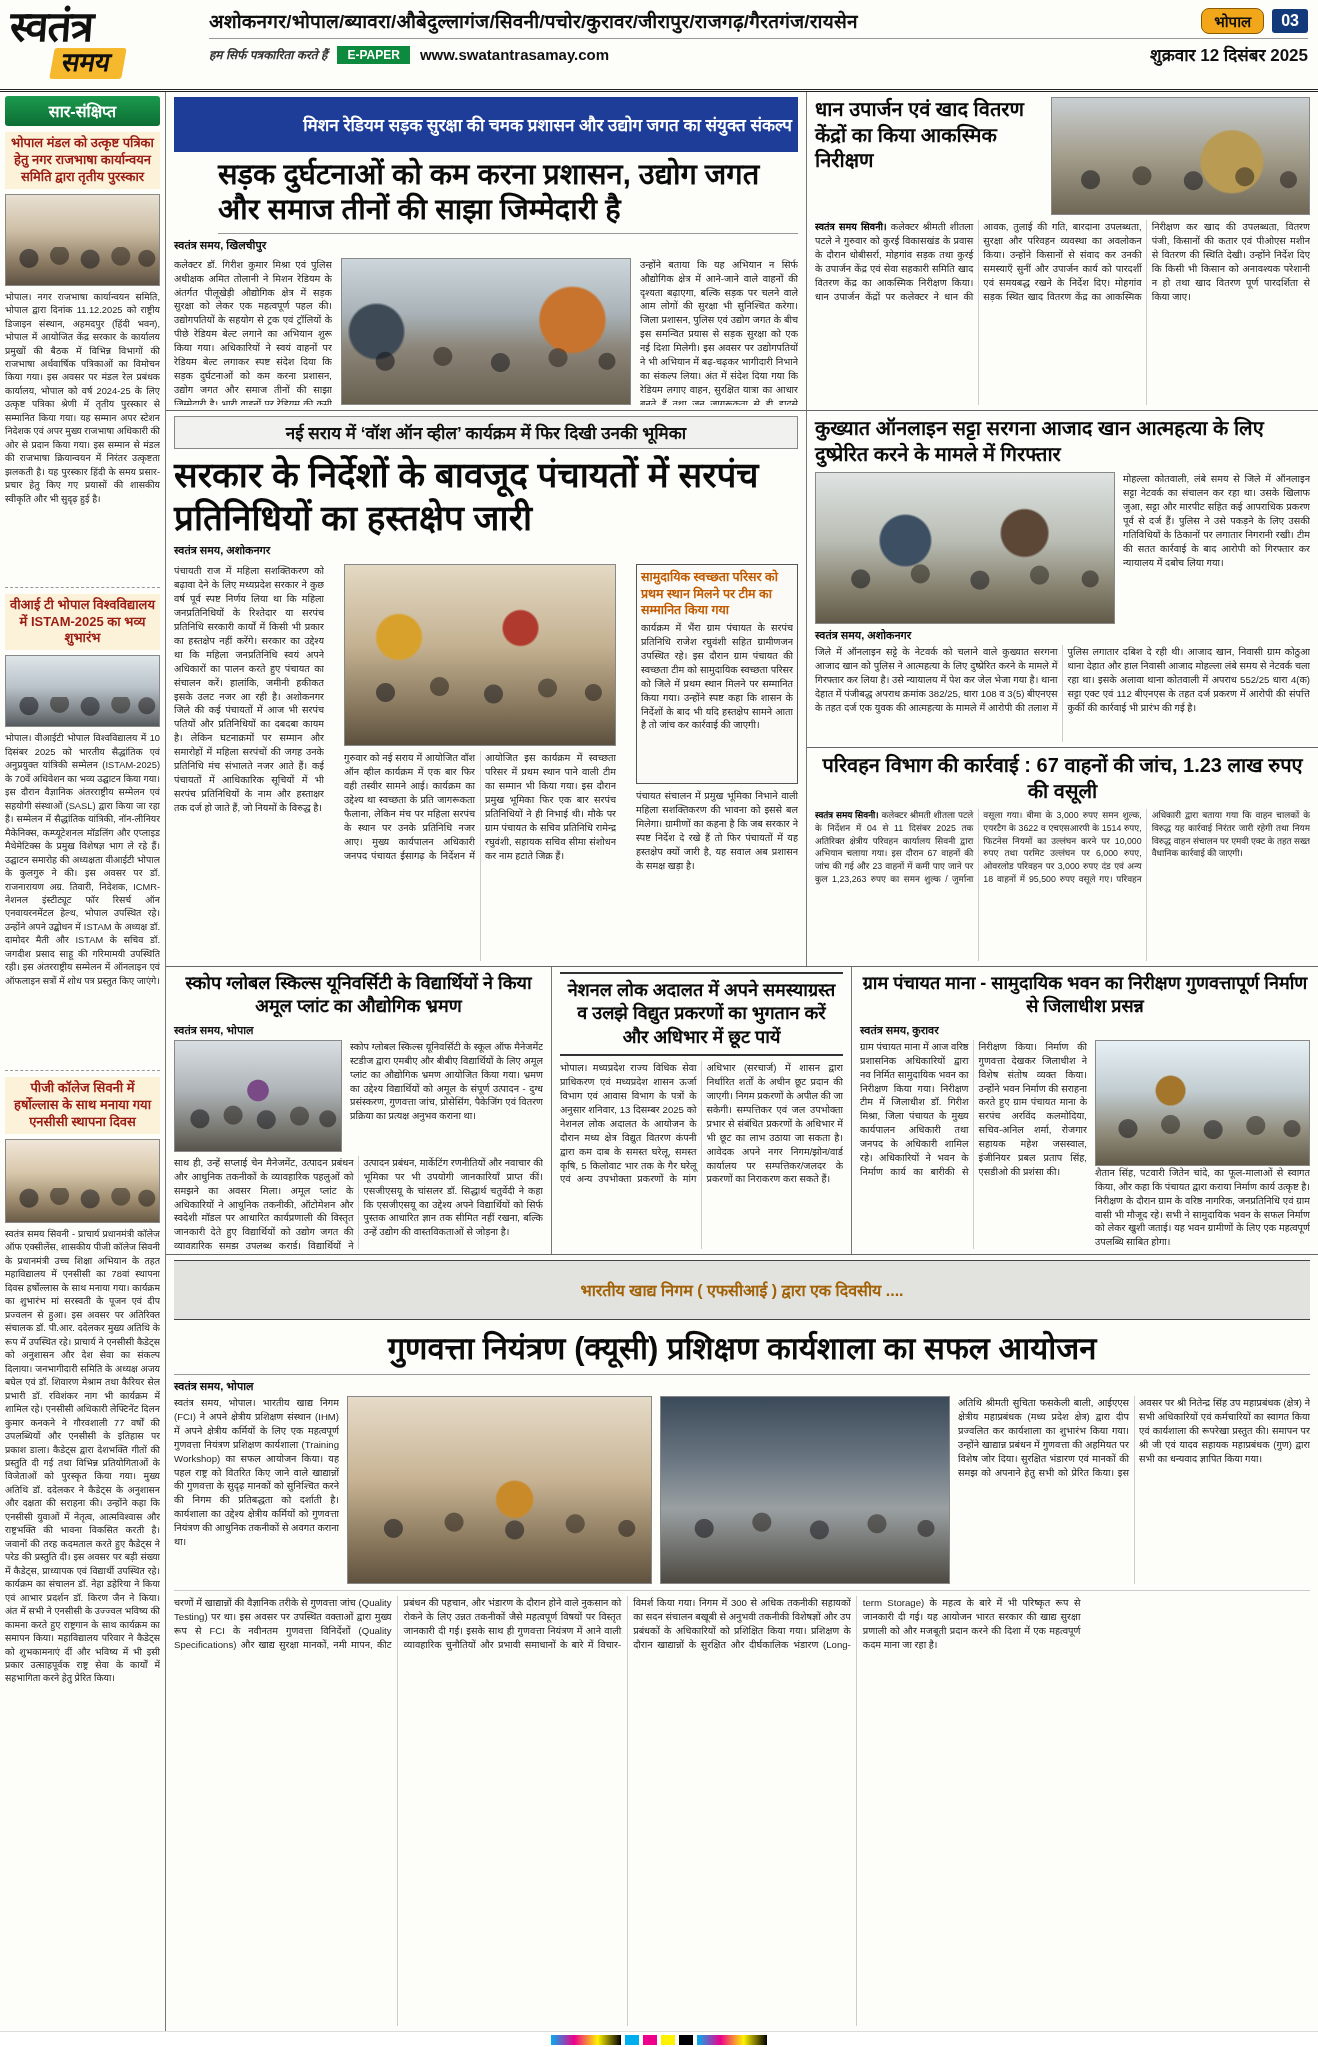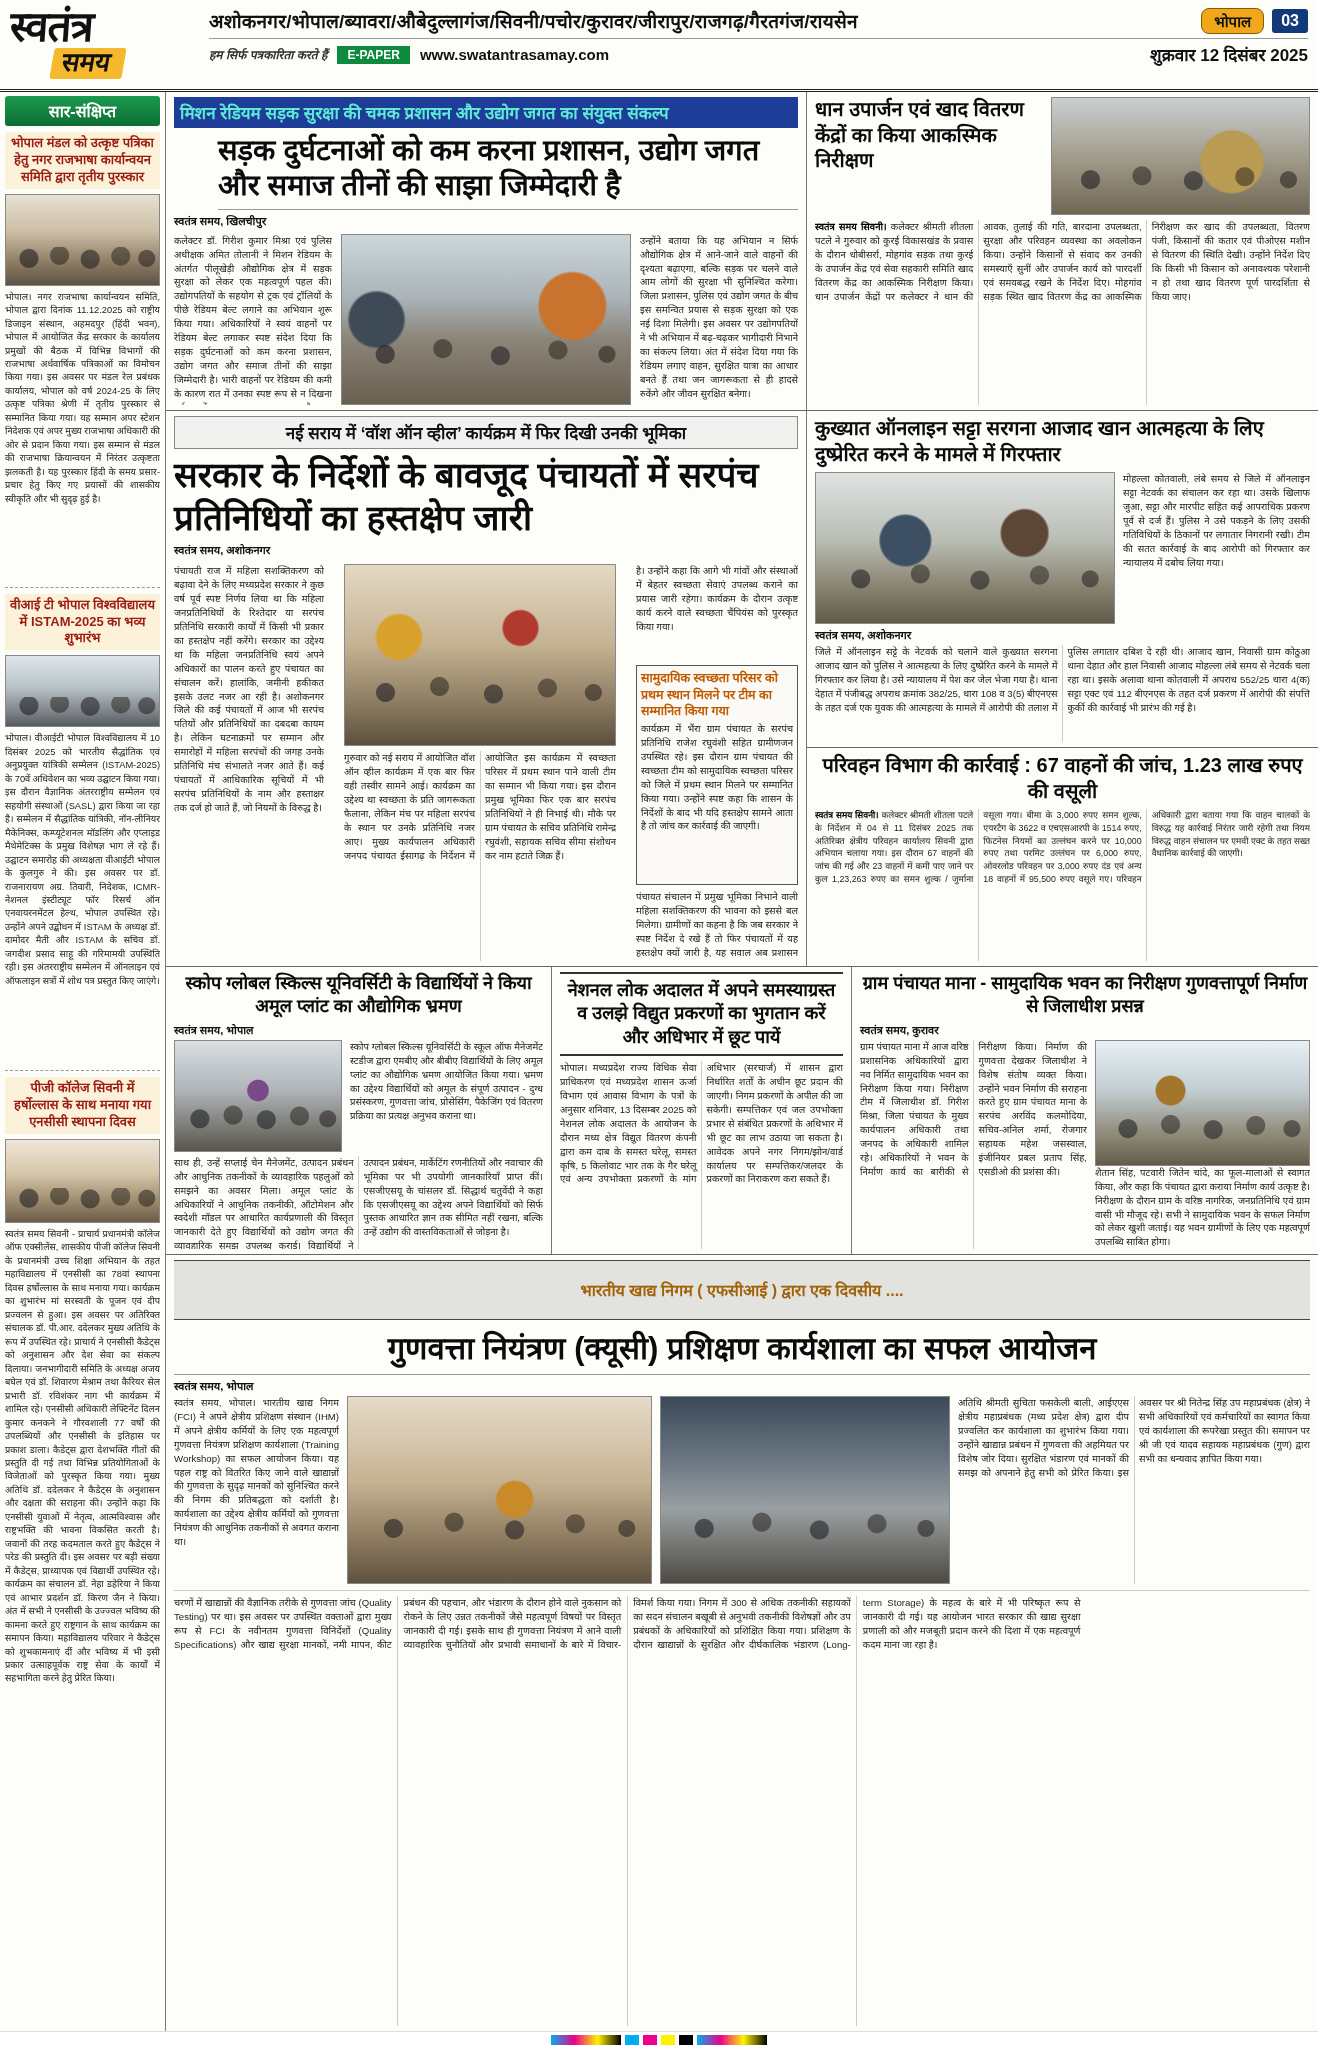--- a/index.html
+++ b/index.html
@@ -71,21 +71,21 @@
   .brief { border-bottom:1px dashed #999; padding-bottom:6px; margin-bottom:6px; display:flex; flex-direction:column; }
   .brief:last-child { border-bottom:none; flex:1; }
   .brief-title { color:#9b1c12; background:#fcf1d9; font-size:13px; font-weight:800; line-height:1.3; padding:3px 4px; text-align:center; }
   .brief .ph { height:92px; margin:5px 0; }
   .brief .txt { font-size:9.3px; }
   
   .row { display:flex; border-top:1.5px solid #666; overflow:hidden; }
   .row:first-child { border-top:none; }
   .art { padding:5px 8px; overflow:hidden; display:flex; flex-direction:column; }
   .bl { border-left:1.5px solid #777; }
-  .kicker-blue { background:#1d3d99; color:#5eead4; font-size:17px; font-weight:800; text-align:left; padding:4px 6px; margin-bottom:5px; }
+  .kicker-blue { background:#1d3d99; color:#ffffff; font-size:17px; font-weight:800; text-align:right; padding:16px 6px; margin-bottom:5px; }
   .kicker-light { background:#f1f1ef; border:1px solid #888; color:#111; font-size:17px; font-weight:800; text-align:center; padding:4px 6px; margin-bottom:5px; }
   .kicker-gray { background:#e2e2df; border-top:1.5px solid #444; border-bottom:1.5px solid #444; color:#a16207; font-size:16px; font-weight:800; text-align:center; padding:18px 6px; margin-bottom:4px; }
   .h1a { font-size:29px; font-weight:800; line-height:1.22; color:#0b0b0b; border-bottom:1px solid #999; padding-bottom:5px;margin-left:44px; }
   .h1b { font-size:35px; font-weight:800; line-height:1.22; color:#0b0b0b; }
   .h2 { font-size:20px; font-weight:800; line-height:1.28; color:#0b0b0b; }
   .h3 { font-size:18px; font-weight:800; line-height:1.3; color:#0b0b0b; }
   .tri { display:flex; gap:9px; flex:1; overflow:hidden; margin-top:3px; }
   .tri .c { flex:1; }
   
   .sar-grid { display:flex; gap:20px; flex:1; overflow:hidden; margin-top:4px; }
@@ -180,21 +180,20 @@
           <div class="kicker-light">नई सराय में ‘वॉश ऑन व्हील’ कार्यक्रम में फिर दिखी उनकी भूमिका</div>
           <div class="h1b">सरकार के निर्देशों के बावजूद पंचायतों में सरपंच प्रतिनिधियों का हस्तक्षेप जारी</div>
           <div class="byline-row">स्वतंत्र समय, अशोकनगर</div>
           <div class="sar-grid">
             <div class="sar-left txt">पंचायती राज में महिला सशक्तिकरण को बढ़ावा देने के लिए मध्यप्रदेश सरकार ने कुछ वर्ष पूर्व स्पष्ट निर्णय लिया था कि महिला जनप्रतिनिधियों के रिश्तेदार या सरपंच प्रतिनिधि सरकारी कार्यों में किसी भी प्रकार का हस्तक्षेप नहीं करेंगे। सरकार का उद्देश्य था कि महिला जनप्रतिनिधि स्वयं अपने अधिकारों का पालन करते हुए पंचायत का संचालन करें। हालांकि, जमीनी हकीकत इसके उलट नजर आ रही है। अशोकनगर जिले की कई पंचायतों में आज भी सरपंच पतियों और प्रतिनिधियों का दबदबा कायम है। लेकिन घटनाक्रमों पर सम्मान और समारोहों में महिला सरपंचों की जगह उनके प्रतिनिधि मंच संभालते नजर आते हैं। कई पंचायतों में आधिकारिक सूचियों में भी सरपंच प्रतिनिधियों के नाम और हस्ताक्षर तक दर्ज हो जाते हैं, जो नियमों के विरुद्ध है।</div>
             <div class="sar-mid">
               <div class="ph p-wash" style="height:182px;"></div>
               <div class="txt cols2" style="flex:1;">गुरुवार को नई सराय में आयोजित वॉश ऑन व्हील कार्यक्रम में एक बार फिर वही तस्वीर सामने आई। कार्यक्रम का उद्देश्य था स्वच्छता के प्रति जागरूकता फैलाना, लेकिन मंच पर महिला सरपंच के स्थान पर उनके प्रतिनिधि नजर आए। मुख्य कार्यपालन अधिकारी जनपद पंचायत ईसागढ़ के निर्देशन में आयोजित इस कार्यक्रम में स्वच्छता परिसर में प्रथम स्थान पाने वाली टीम का सम्मान भी किया गया। इस दौरान प्रमुख भूमिका फिर एक बार सरपंच प्रतिनिधियों ने ही निभाई थी। मौके पर ग्राम पंचायत के सचिव प्रतिनिधि रामेन्द्र रघुवंशी, सहायक सचिव सीमा संशोधन कर नाम हटाते जिक्र हैं।</div>
             </div>
             <div class="sar-right">
-              <div class="txt" style="height:96px;">है। उन्होंने कहा कि आगे भी गांवों और संस्थाओं में बेहतर स्वच्छता सेवाएं उपलब्ध कराने का प्रयास जारी रहेगा। कार्यक्रम के दौरान उत्कृष्ट कार्य करने वाले स्वच्छता चैंपियंस को पुरस्कृत किया गया।</div>
               <div class="subbox">
                 <div class="subbox-title">सामुदायिक स्वच्छता परिसर को प्रथम स्थान मिलने पर टीम का सम्मानित किया गया</div>
                 <div class="txt" style="height:158px;">कार्यक्रम में भैंरा ग्राम पंचायत के सरपंच प्रतिनिधि राजेश रघुवंशी सहित ग्रामीणजन उपस्थित रहे। इस दौरान ग्राम पंचायत की स्वच्छता टीम को सामुदायिक स्वच्छता परिसर को जिले में प्रथम स्थान मिलने पर सम्मानित किया गया। उन्होंने स्पष्ट कहा कि शासन के निर्देशों के बाद भी यदि हस्तक्षेप सामने आता है तो जांच कर कार्रवाई की जाएगी।</div>
               </div>
               <div class="txt" style="flex:1;">पंचायत संचालन में प्रमुख भूमिका निभाने वाली महिला सशक्तिकरण की भावना को इससे बल मिलेगा। ग्रामीणों का कहना है कि जब सरकार ने स्पष्ट निर्देश दे रखे हैं तो फिर पंचायतों में यह हस्तक्षेप क्यों जारी है, यह सवाल अब प्रशासन के समक्ष खड़ा है।</div>
             </div>
           </div>
         </article>
 
         <div class="bl" style="flex:1; display:flex; flex-direction:column; overflow:hidden;">

